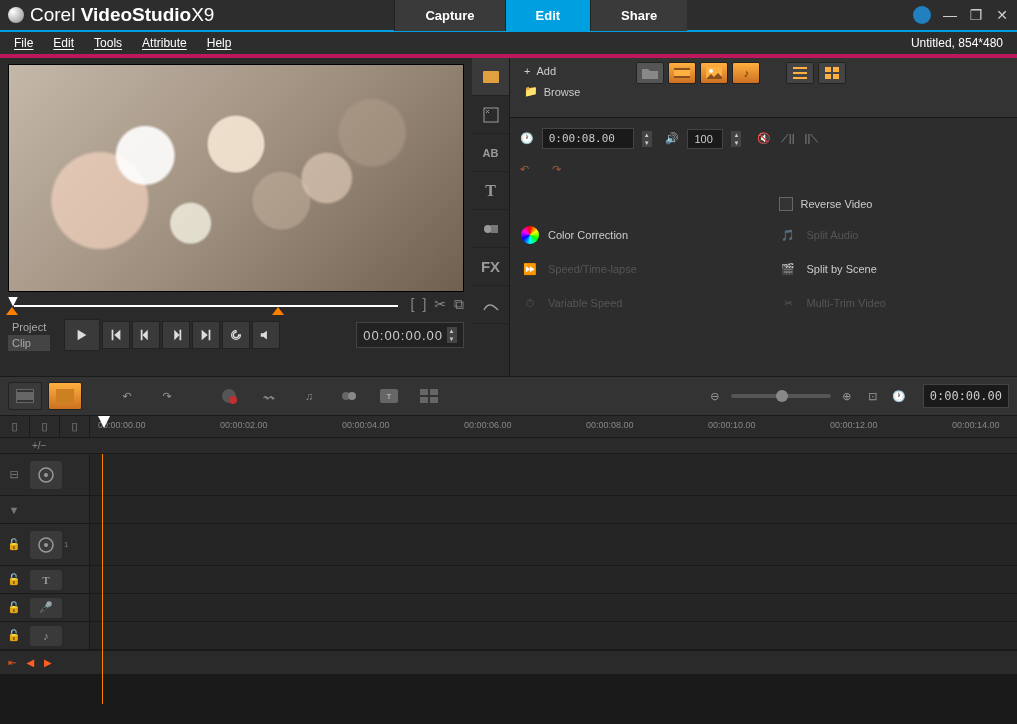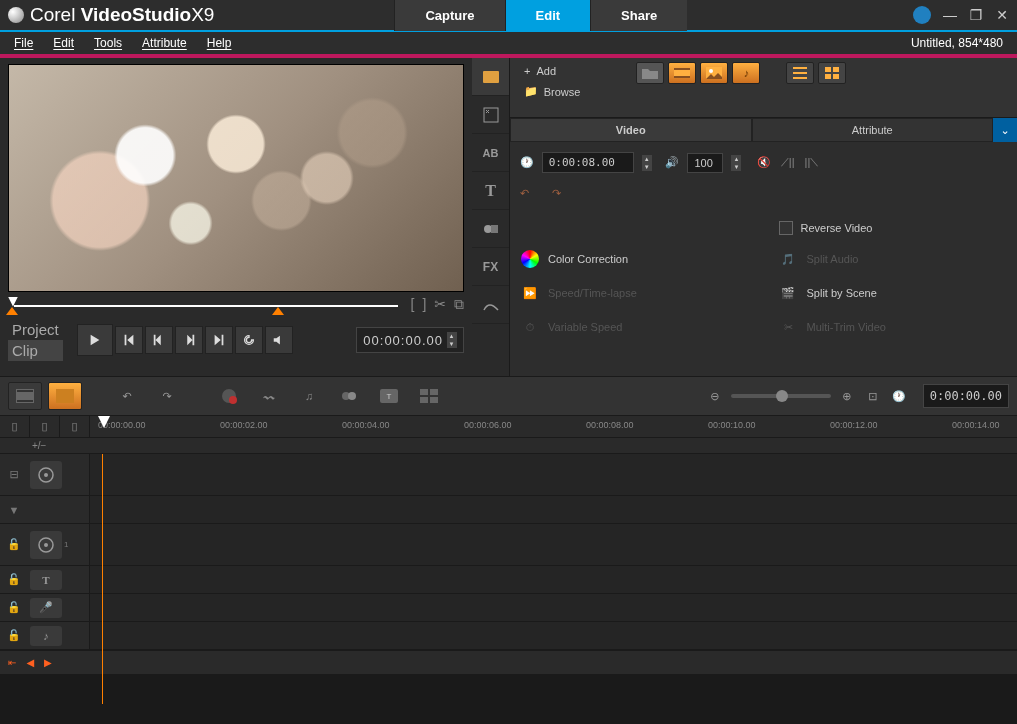--- a/index.html
+++ b/index.html
@@ -24,21 +24,21 @@
 .scrubber { margin-top: 4px; display: flex; align-items: center; gap: 6px; }
 .scrubber-track { flex: 1; height: 16px; position: relative; }
 .scrubber-line { position: absolute; top: 8px; left: 6px; right: 6px; height: 2px; background: #fff; }
 .scrub-handle { position: absolute; top: 0; left: 0; width: 10px; height: 10px; background: #fff; clip-path: polygon(0 0, 100% 0, 50% 100%); }
 .scrub-marker { position: absolute; width: 0; height: 0; border-left: 6px solid transparent; border-right: 6px solid transparent; border-bottom: 8px solid #ff8000; }
 .scrub-marker.l { bottom: -2px; left: -2px; }
 .scrub-marker.r { bottom: -2px; right: -2px; transform: scaleX(-1); }
 .scrub-tools { display: flex; gap: 8px; color: #888; }
 .scrub-tool { cursor: pointer; font-size: 14px; }
 .playback { display: flex; align-items: center; margin-top: 6px; gap: 2px; }
-.pb-labels { display: flex; flex-direction: column; font-size: 15px; color: #aaa; margin-right: 12px; }
+.pb-labels { display: flex; flex-direction: column; font-size: 11px; color: #aaa; margin-right: 12px; }
 .pb-label { padding: 2px 4px; }
 .pb-label.active { background: #444; }
 .pb-btn { width: 28px; height: 28px; background: #3a3a3a; border: 1px solid #222; display: flex; align-items: center; justify-content: center; cursor: pointer; color: #ddd; }
 .pb-btn.play { width: 36px; height: 32px; }
 .pb-btn svg { width: 14px; height: 14px; fill: #ddd; }
 .timecode { margin-left: auto; background: #222; border: 1px solid #444; padding: 4px 6px; font-family: monospace; font-size: 13px; letter-spacing: 1px; display: flex; align-items: center; gap: 4px; }
 .spinner { display: flex; flex-direction: column; }
 .spin-btn { width: 10px; height: 8px; background: #444; cursor: pointer; font-size: 6px; text-align: center; line-height: 8px; }
 .library-panel { flex: 1; background: #2d2d2d; display: flex; }
 .lib-sidebar { width: 38px; background: #2a2a2a; display: flex; flex-direction: column; border-right: 1px solid #1a1a1a; }
@@ -214,21 +214,21 @@
           </svg>
         </div>
       <div class="lib-side-btn" style="font-size:11px;font-weight:bold">AB</div>
       <div class="lib-side-btn" style="font-size:16px;font-family:serif;font-weight:bold">T</div>
       <div class="lib-side-btn">
           <svg viewBox="0 0 20 20">
             <circle cx="7" cy="10" r="4" fill="#999"></circle>
             <rect x="10" y="6" width="7" height="8" fill="#777"></rect>
           </svg>
         </div>
-      <div class="lib-side-btn" style="font-size:12px;font-weight:bold">FX</div>
+      <div class="lib-side-btn" style="font-size:15px;font-weight:bold">FX</div>
       <div class="lib-side-btn">
           <svg viewBox="0 0 20 20">
             <path d="M3 15q5-10 14 0" fill="none" stroke="#999" stroke-width="1.5"></path>
           </svg>
         </div>
     </div>
     <div class="lib-content">
       <div class="lib-toolbar">
         <div class="lib-actions">
           <div class="lib-action">
@@ -270,25 +270,20 @@
             </div>
           <div class="lib-filter" style="background:#444">
               <svg width="14" height="12" viewBox="0 0 14 12">
                 <rect width="6" height="5" fill="#ffb040"></rect>
                 <rect x="8" width="6" height="5" fill="#ffb040"></rect>
                 <rect y="7" width="6" height="5" fill="#ffb040"></rect>
                 <rect x="8" y="7" width="6" height="5" fill="#ffb040"></rect>
               </svg>
             </div>
         </div>
-      </div>
-      <div class="lib-tabs">
-        <div class="lib-tab active">Video</div>
-        <div class="lib-tab">Attribute</div>
-        <div class="lib-expand">⌄</div>
       </div>
       <div class="lib-body">
         <div class="vid-controls">
           <span style="color:#888">🕐</span>
           <input class="vid-input" value="0:00:08.00" style="">
           <div class="spinner">
               <div class="spin-btn">▲</div>
               <div class="spin-btn">▼</div>
             </div>
           <span style="color:#888;margin-left:6px">🔊</span>

